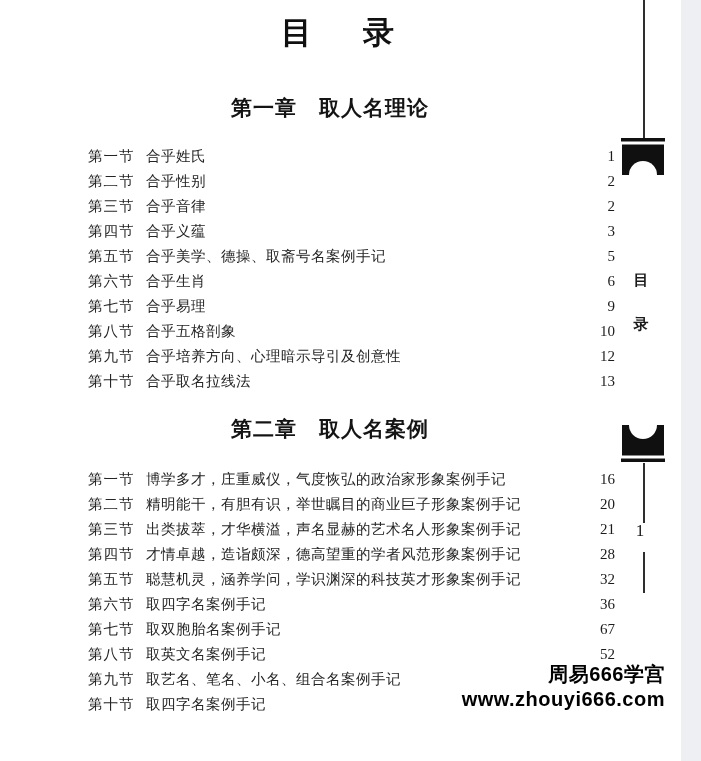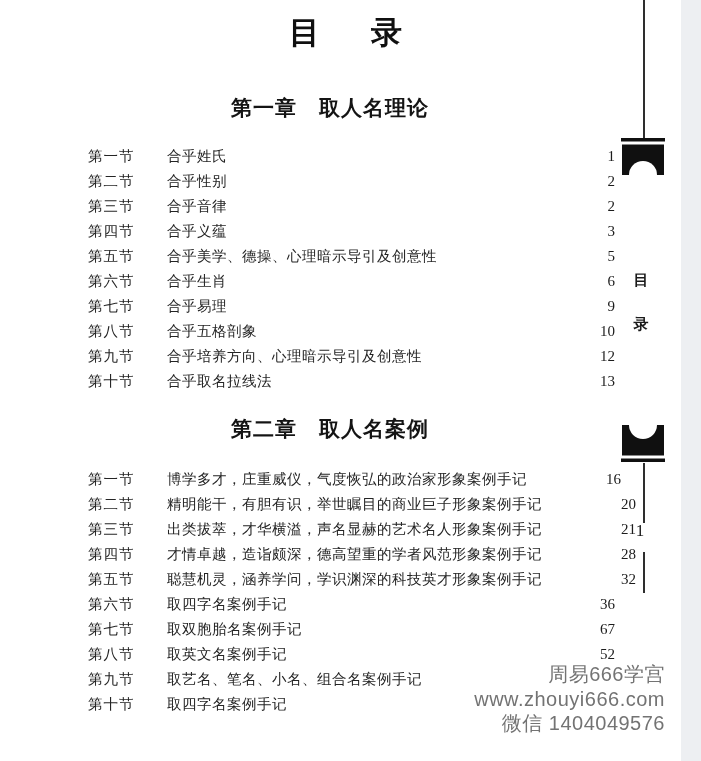--- a/index.html
+++ b/index.html
@@ -4,39 +4,39 @@
 <style>
   html,body{margin:0;padding:0;}
   body{
     width:701px;height:761px;position:relative;overflow:hidden;
     background:#ffffff;
     font-family:"Liberation Serif","DejaVu Serif",serif;
     color:#1f1f1f;
   }
   
   #title{
-    position:absolute;top:12px;left:16px;width:660px;text-align:center;
+    position:absolute;top:12px;left:8px;width:660px;text-align:center;
     font-size:31px;font-weight:bold;color:#101010;letter-spacing:1px;
   }
   #title .title-gap{display:inline-block;width:50px;}
   .chapter-heading{
     position:absolute;left:0;width:660px;text-align:center;
     font-size:21px;font-weight:bold;color:#141414;letter-spacing:1px;
   }
   #ch1-heading{top:94px;}
   #ch2-heading{top:415px;}
   .toc-list{position:absolute;left:88px;width:527px;}
   #ch1-list{top:144px;}
   #ch2-list{top:467px;}
   .row{
     display:flex;align-items:flex-start;height:25px;line-height:25px;
-    font-size:14.5px;color:#242424;white-space:nowrap;gap:27px;
+    font-size:14.5px;color:#242424;white-space:nowrap;
   }
   .lbl{flex:0 0 auto;width:52px;letter-spacing:1px;}
-  .ttl{flex:0 0 auto;letter-spacing:0.5px;}
+  .ttl{flex:0 0 auto;margin-left:6px;letter-spacing:0.5px;}
   .leader{
     flex:1 1 auto;align-self:center;height:12px;margin:0 4px 0 6px;min-width:8px;
     background-image:radial-gradient(circle,#2a2a2a 1.05px,transparent 1.35px);
     background-size:4.6px 12px;background-position:left 7px;background-repeat:repeat-x;
   }
   .pg{flex:0 0 auto;min-width:22px;text-align:right;font-size:15px;color:#1c1c1c;}
   
   .rail-line{position:absolute;left:643px;width:1.5px;background:#2e2e2e;}
   #rail-line-top{top:0;height:139px;}
   #rail-line-mid{top:463px;height:60px;}
@@ -48,21 +48,21 @@
     font-size:15px;font-weight:bold;color:#1a1a1a;}
   #rail-char-1{top:271px;}
   #rail-char-2{top:315px;}
   #rail-page-number{position:absolute;left:630px;top:521px;width:20px;text-align:center;
     font-size:17px;color:#1a1a1a;}
   #page-edge-strip{position:absolute;left:681px;top:0;width:20px;height:761px;background:#edeff2;}
   
   #watermark{
     position:absolute;right:36px;top:662px;text-align:right;
     font-family:"Liberation Sans","DejaVu Sans",sans-serif;
-    font-weight:normal;font-size:20px;line-height:24.5px;color:#737373;
+    font-weight:bold;font-size:20px;line-height:24.5px;color:#000000;
     letter-spacing:0.5px;
   }
 </style>
 </head>
 <body>
 
 <div id="title">
   <span>目</span><span class="title-gap"></span><span>录</span>
 </div>
 
@@ -87,21 +87,21 @@
       <span class="pg">2</span>
     </div>
     <div class="row">
       <span class="lbl">第四节</span>
       <span class="ttl">合乎义蕴</span>
       <span class="leader"></span>
       <span class="pg">3</span>
     </div>
     <div class="row">
       <span class="lbl">第五节</span>
-      <span class="ttl">合乎美学、德操、心理暗示导引及创意性</span>
+      <span class="ttl">合乎美学、德操、取斋号名案例手记</span>
       <span class="leader"></span>
       <span class="pg">5</span>
     </div>
     <div class="row">
       <span class="lbl">第六节</span>
       <span class="ttl">合乎生肖</span>
       <span class="leader"></span>
       <span class="pg">6</span>
     </div>
     <div class="row">
@@ -212,14 +212,13 @@
   </svg>
 </div>
 <div id="rail-line-mid" class="rail-line"></div>
 <div id="rail-page-number">1</div>
 <div id="rail-line-bottom" class="rail-line"></div>
 <div id="page-edge-strip"></div>
 
 <div id="watermark">
   <div>周易666学宫</div>
   <div>www.zhouyi666.com</div>
-  <div>微信 1404049576</div>
 </div>
 
 </body></html>

